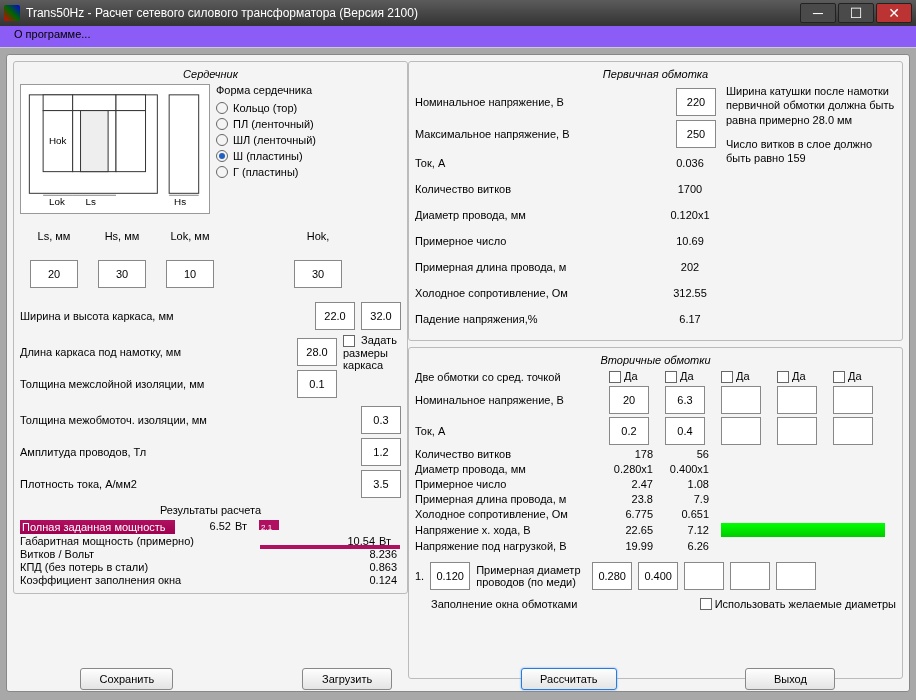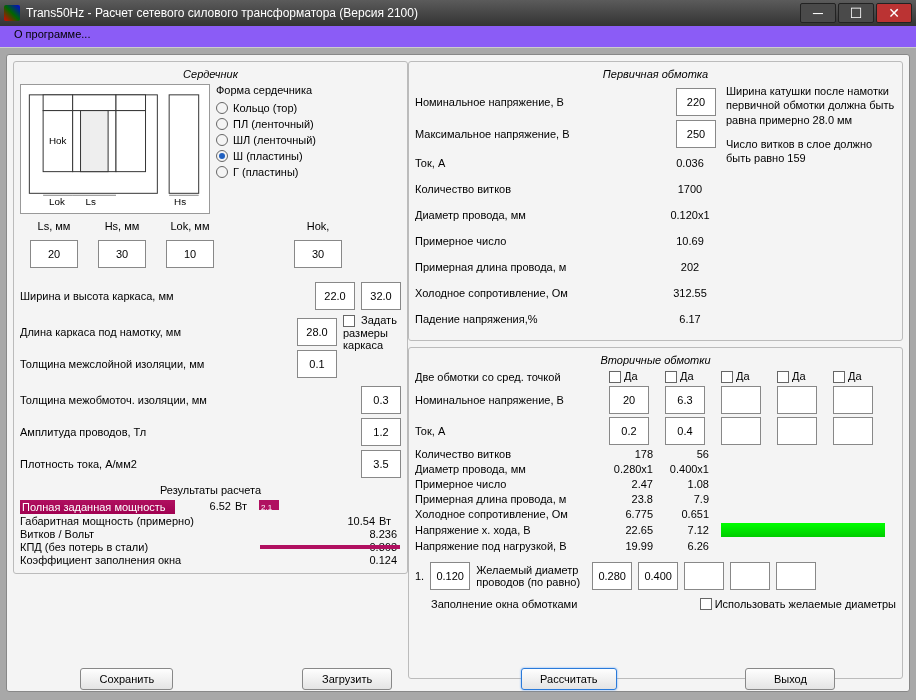--- a/index.html
+++ b/index.html
@@ -86,21 +86,21 @@
   margin-left:6px;
   width:140px;
 }
 .coreform .ftitle{ margin-bottom:6px; }
 .radio { display:flex; align-items:center; margin:4px 0; cursor:pointer; }
 .radio .r {
   width:12px;height:12px;border:1px solid #666;border-radius:50%;
   margin-right:5px; display:flex;align-items:center;justify-content:center;
 }
 .radio.checked .r::after{content:"";width:6px;height:6px;background:#2060c0;border-radius:50%;}
-.dimrow { display:flex; margin-top:6px; }
+.dimrow { display:flex; margin-top:16px; }
 .dimcol { width:68px; text-align:center; }
 .dimlabel{ font-size:11px; margin-bottom:2px; display:block;}
 input.txt {
   font-family:inherit; font-size:11px;
   border:1px solid #888; padding:13px 3px;
   background:#fff; text-align:center;
   height:20px;
 }
 .w48{width:48px;} .w40{width:40px;}
 .paramrow{ display:flex; align-items:center; margin:4px 0; min-height:22px;}
@@ -399,21 +399,21 @@
         <span class="num">6.26</span>
         <span></span>
           <span></span>
           <span></span>
       </div>
 
       <div style="height:10px;"></div>
       <div style="display:flex;align-items:center;">
         <span>1.</span>
         <input class="txt w40" style="margin: 0px 6px;" value="0.120">
-        <span style="width:110px;display:inline-block;">Желаемый диаметр проводов (по равно)</span>
+        <span style="width:110px;display:inline-block;">Примерная диаметр проводов (по меди)</span>
         <input class="txt w40" style="margin-left: 6px;" value="0.280">
         <input class="txt w40" style="margin-left: 6px;" value="0.400">
         <input class="txt w40" style="margin-left: 6px;">
         <input class="txt w40" style="margin-left: 6px;">
         <input class="txt w40" style="margin-left: 6px;">
       </div>
       <div style="display:flex;align-items:center;margin-top:8px;">
         <span style="flex:1;margin-left:16px;">Заполнение окна обмотками</span>
         <span class="checkbox"></span>
         <span>Использовать желаемые диаметры</span>

